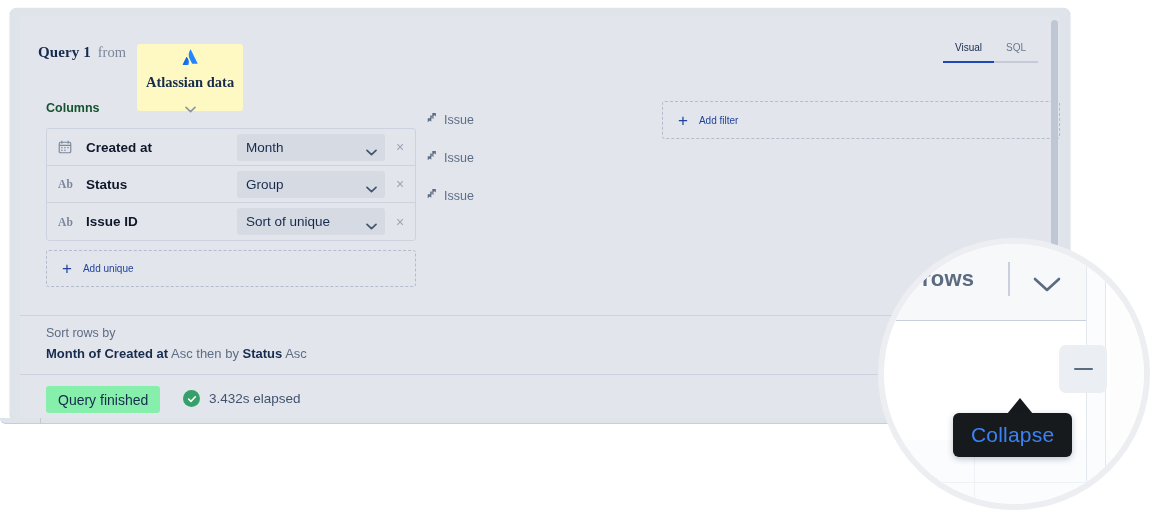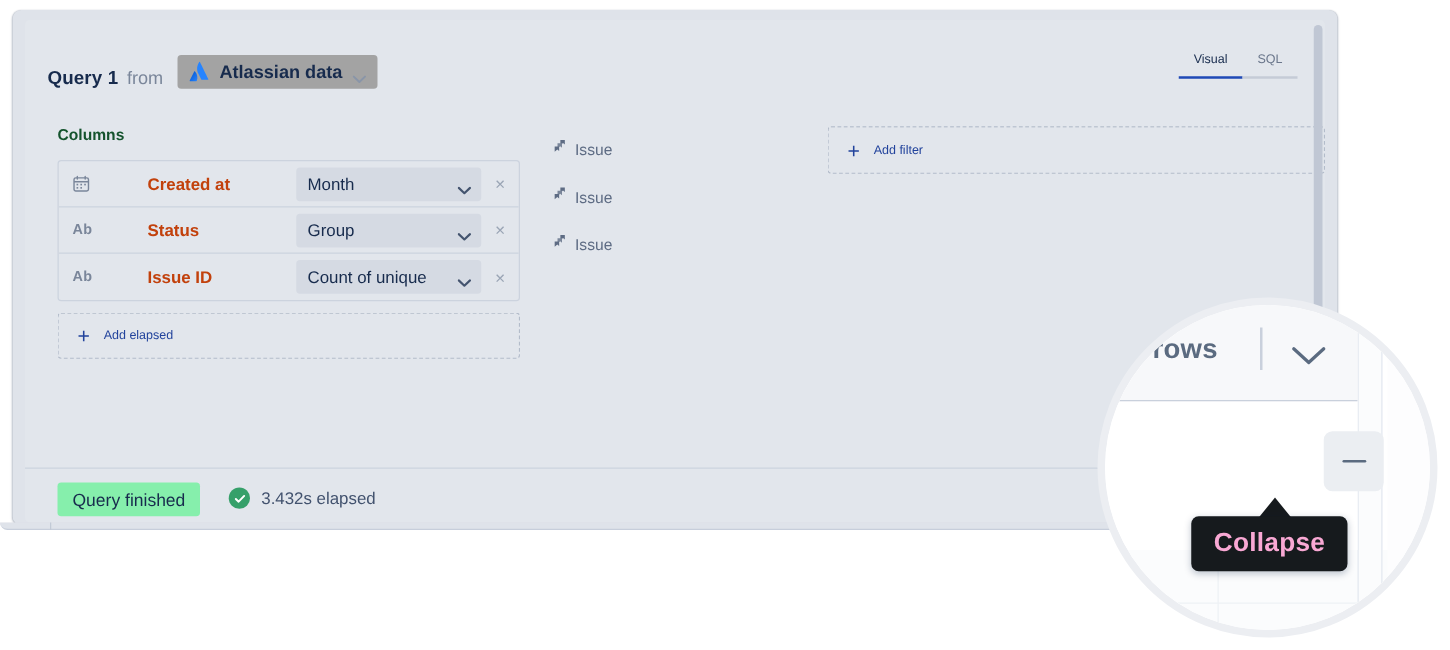--- a/index.html
+++ b/index.html
@@ -83,42 +83,44 @@
     position: absolute;
     left: 0; top: 0;
     width: 1040px;
     height: 62px;
   }
   #query-title-group {
     position: absolute;
     left: 18px;
     top: 28px;
     display: flex;
-    align-items: flex-end;
+    align-items: flex-start;
     gap: 7px;
+    font-family: Liberation Serif, serif;
   }
   .q-title {
     font-size: 15px;
     font-weight: 700;
     color: #172b4d;
     letter-spacing: .1px;
   }
   .q-from {
     font-size: 14.5px;
     color: #7a869a;
   }
   #source-chip {
     display: flex;
     align-items: center;
     gap: 8px;
-    background: #a3a3a3;
+    background: #fef9c3;
     border-radius: 3px;
     padding: 5px 9px 5px 9px;
     margin-left: 4px;
     cursor: pointer;
+    flex-direction: column;
   }
   #source-chip .label {
     font-size: 14.5px;
     font-weight: 700;
     color: #172b4d;
   }
   .chev {
     display: inline-block;
     width: 11px;
     height: 7px;
@@ -197,28 +199,28 @@
     display: flex;
     align-items: center;
     justify-content: flex-start;
     color: #6b7a90;
   }
   .ab-icon {
     font-size: 11.5px;
     font-weight: 600;
     color: #7a869a;
     letter-spacing: .2px;
+    font-family: Liberation Serif, serif;
   }
   .col-name {
     flex: 1 1 auto;
     font-size: 13.5px;
     font-weight: 700;
-    color: #c2410c;
+    color: #0f172a;
     padding-left: 8px;
-    margin-left: 32px;
   }
   .agg-select {
     width: 148px;
     height: 27px;
     background: #d5dae3;
     border-radius: 3px;
     display: flex;
     align-items: center;
     justify-content: space-between;
     padding: 0 8px 0 9px;
@@ -232,21 +234,21 @@
     flex: 0 0 30px;
     text-align: center;
     color: #9aa5b5;
     font-size: 14px;
     cursor: pointer;
     line-height: 1;
   }
 
   .issue-tags {
     position: absolute;
-    left: 420px;
+    left: 404px;
     top: 85px;
     width: 120px;
   }
   .issue-tag {
     height: 38px;
     display: flex;
     align-items: center;
     gap: 7px;
   }
   .issue-tag .txt {
@@ -469,25 +471,25 @@
     height: 272px;
     background: #fdfdfe;
   }
 
   
   #collapse-tooltip {
     position: absolute;
     left: 953px;
     top: 413px;
     background: #161a1d;
-    color: #f9a8d4;
+    color: #3b82f6;
     border-radius: 6px;
     padding: 10px 18px;
     font-size: 21px;
-    font-weight: 700;
+    font-weight: 400;
     letter-spacing: .2px;
     box-shadow: 0 2px 6px rgba(9,30,66,.25);
   }
   #tooltip-arrow {
     position: absolute;
     left: 1007px;
     top: 398px;
     width: 0; height: 0;
     border-left: 13px solid transparent;
     border-right: 13px solid transparent;
@@ -582,35 +584,35 @@
                 </svg>
             </span>
           </div>
           <span class="remove-x">×</span>
         </div>
 
         <div class="column-row">
           <span class="col-icon ab-icon">Ab</span>
           <span class="col-name">Issue ID</span>
           <div class="agg-select">
-            <span>Count of unique</span>
+            <span>Sort of unique</span>
             <span class="chev">
               <svg width="11" height="7" viewBox="0 0 11 7">
                   <path d="M1 1.3 L5.5 5.6 L10 1.3" fill="none" stroke="#44546f" stroke-width="1.7" stroke-linecap="round" stroke-linejoin="round"></path>
                 </svg>
             </span>
           </div>
           <span class="remove-x">×</span>
         </div>
 
       </div>
 
       <div class="dashed-btn">
         <span class="plus">+</span>
-        <span class="lbl">Add elapsed</span>
+        <span class="lbl">Add unique</span>
       </div>
     </div>
 
     <div class="issue-tags">
       <div class="issue-tag">
         <span>
           <svg width="13" height="13" viewBox="0 0 16 16">
             <path d="M10.2 1.2 h4.4 v4.4 l-1.8-1.5 -2.6 2.2 z" fill="#5e6c84"></path>
             <path d="M7.4 4.4 h4.4 v4.4 l-1.8-1.5 -2.6 2.2 z" fill="#7a869a"></path>
             <path d="M4.6 7.6 h4.4 v4.4 l-1.8-1.5 -2.6 2.2 z" fill="#5e6c84"></path>
@@ -640,20 +642,30 @@
       </div>
     </div>
 
     <div id="filters-section">
       <div class="dashed-btn" id="add-filter-btn">
         <span class="plus">+</span>
         <span class="lbl">Add filter</span>
       </div>
     </div>
 
+    <div id="sort-section">
+      <div class="lbl">Sort rows by</div>
+      <div id="sort-expr">
+        <b>Month of Created at</b>
+        <span>Asc</span>
+        <span>then by</span>
+        <b>Status</b>
+        <span>Asc</span>
+      </div>
+    </div>
 
     <div id="panel-footer">
       <div id="query-status-btn">Query finished</div>
       <div id="elapsed-group">
         <span id="success-dot">
           <svg width="10" height="10" viewBox="0 0 12 12">
               <path d="M2 6.2 L4.7 8.8 L10 3.3" fill="none" stroke="#ffffff" stroke-width="1.9" stroke-linecap="round" stroke-linejoin="round"></path>
             </svg>
         </span>
         <span id="elapsed-text">3.432s elapsed</span>

